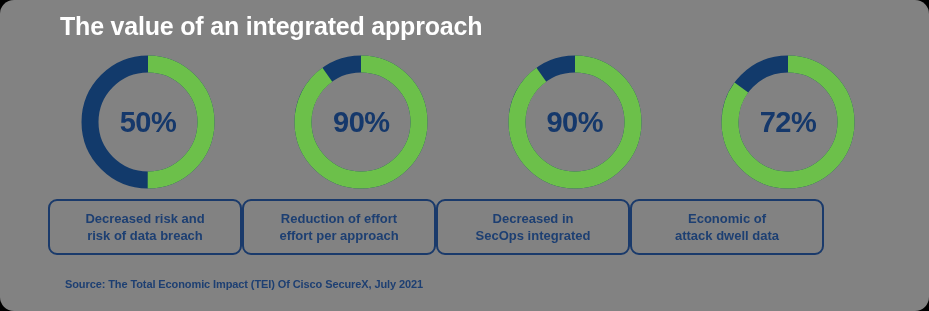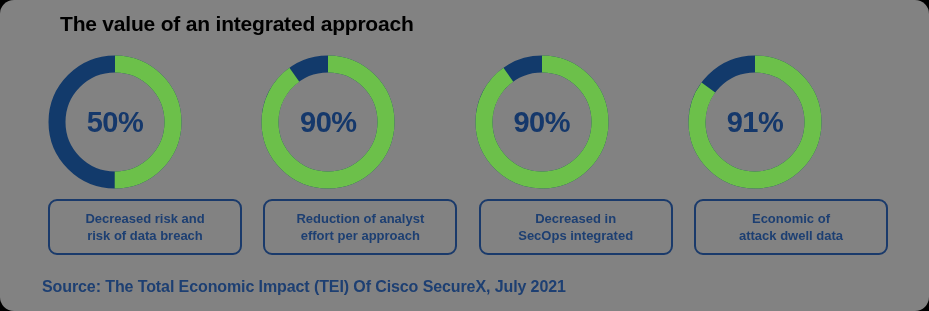--- a/index.html
+++ b/index.html
@@ -21,23 +21,23 @@
     box-sizing: border-box;
     background: #828282;
     border-radius: 14px;
     overflow: hidden;
   }
 
   .title {
     position: absolute;
     left: 60px;
     top: 12px;
-    font-size: 21px;
-    font-weight: bold;
-    color: #000000;
+    font-size: 25px;
+    font-weight: bold;
+    color: #ffffff;
     letter-spacing: -0.2px;
     white-space: nowrap;
     text-align: right;
   }
 
   .donut-row {
     position: absolute;
     left: 48px;
     top: 48px;
     width: 840px;
@@ -46,20 +46,21 @@
     justify-content: space-between;
     align-items: center;
   }
 
   .donut-cell {
     width: 200px;
     height: 148px;
     position: relative;
     display: flex;
     align-items: center;
+    justify-content: center;
   }
 
   .donut {
     position: relative;
     width: 134px;
     height: 134px;
   }
 
   .donut svg {
     display: block;
@@ -83,21 +84,21 @@
     letter-spacing: -0.5px;
   }
 
   .label-row {
     position: absolute;
     left: 48px;
     top: 199px;
     width: 840px;
     height: 56px;
     display: flex;
-    justify-content: space-between;
+    justify-content: flex-start;
     align-items: stretch;
   }
 
   .label-box {
     width: 194px;
     box-sizing: border-box;
     border: 2px solid #1a3a6b;
     border-radius: 9px;
     display: flex;
     flex-direction: column;
@@ -110,23 +111,23 @@
     font-size: 13px;
     font-weight: bold;
     color: #1d3f72;
     line-height: 1.34;
     text-align: center;
     white-space: nowrap;
   }
 
   .source {
     position: absolute;
-    left: 42px;
+    left: 65px;
     top: 278px;
-    font-size: 16px;
+    font-size: 11px;
     font-weight: bold;
     color: #1d3f72;
     white-space: nowrap;
     letter-spacing: -0.1px;
   }
 </style>
 </head>
 <body>
 
 <div class="infographic">
@@ -164,35 +165,35 @@
         <div class="donut-value">90%</div>
       </div>
     </div>
 
     <div class="donut-cell">
       <div class="donut">
         <svg viewBox="0 0 134 134">
           <circle cx="67" cy="67" r="58" fill="none" stroke="#123a6b" stroke-width="17"></circle>
           <circle cx="67" cy="67" r="58" fill="none" stroke="#6cc04a" stroke-width="17" stroke-dasharray="309.76 364.42"></circle>
         </svg>
-        <div class="donut-value">91%</div>
+        <div class="donut-value">72%</div>
       </div>
     </div>
 
   </div>
 
   <div class="label-row">
 
     <div class="label-box">
       <div class="label-line">Decreased risk and</div>
       <div class="label-line">risk of data breach</div>
     </div>
 
     <div class="label-box">
-      <div class="label-line">Reduction of analyst</div>
+      <div class="label-line">Reduction of effort</div>
       <div class="label-line">effort per approach</div>
     </div>
 
     <div class="label-box">
       <div class="label-line">Decreased in</div>
       <div class="label-line">SecOps integrated</div>
     </div>
 
     <div class="label-box">
       <div class="label-line">Economic of</div>

